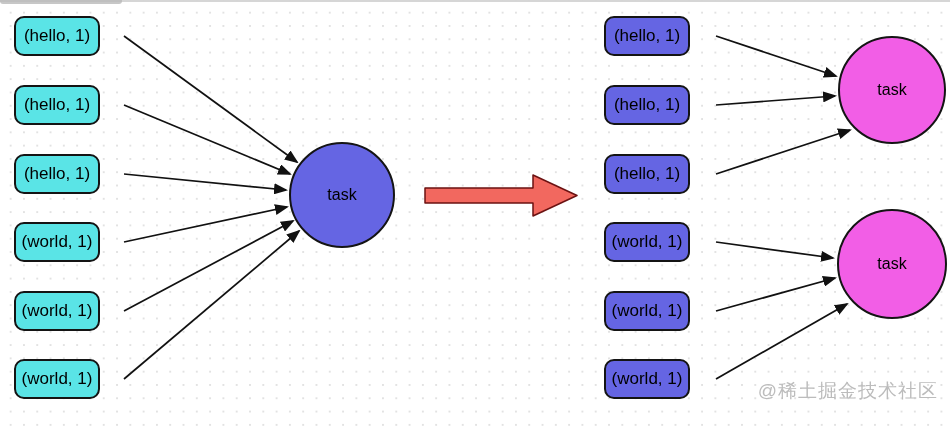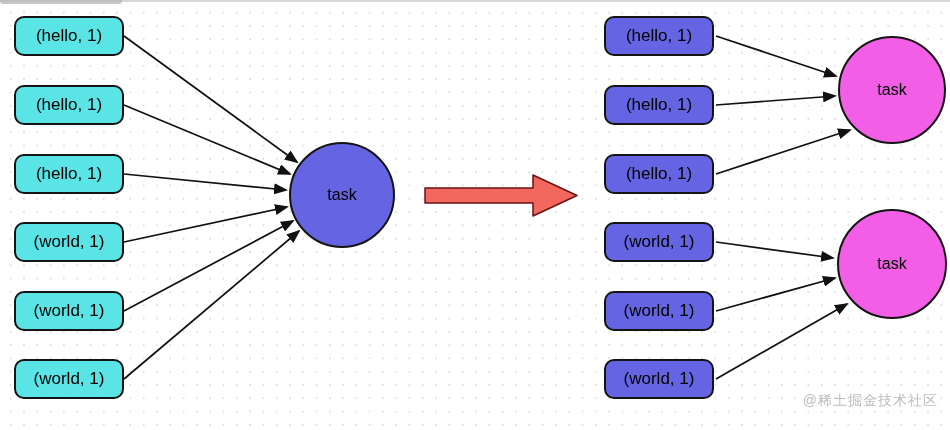--- a/index.html
+++ b/index.html
@@ -17,21 +17,21 @@
   .top-line {
     position: absolute; top: 0; left: 0; width: 100%; height: 2px;
     background: #cfcfcf; opacity: .85;
   }
   .top-smudge {
     position: absolute; top: 0; left: 0; width: 122px; height: 4px;
     background: #b9b9b9; opacity: .8; border-radius: 0 0 3px 3px;
   }
   .node {
     position: absolute;
-    width: 110px; height: 40px;
+    width: 86px; height: 40px;
     border: 2px solid #141414;
     border-radius: 10px;
     box-sizing: border-box;
     display: flex; align-items: center; justify-content: center;
     font-size: 17px; color: #000;
   }
   .node.cyan   { background: #5ae4e6; }
   .node.purple { background: #6565e3; }
   .circle {
     position: absolute;
@@ -43,22 +43,22 @@
   }
   .circle.purple  { background: #6565e3; }
   .circle.magenta { background: #f25ee6; }
   .connectors, .transform-arrow {
     position: absolute; top: 0; left: 0;
     pointer-events: none;
   }
   .connectors line { stroke: #111111; stroke-width: 1.7; }
   .watermark {
     position: absolute;
-    top: 392px; right: 12px;
-    font-size: 14px;
+    top: 378px; right: 12px;
+    font-size: 19px;
     letter-spacing: 1px;
     color: #bcbcbc;
     user-select: none;
   }
 </style>
 </head>
 <body>
 
 <div class="stage">
 

